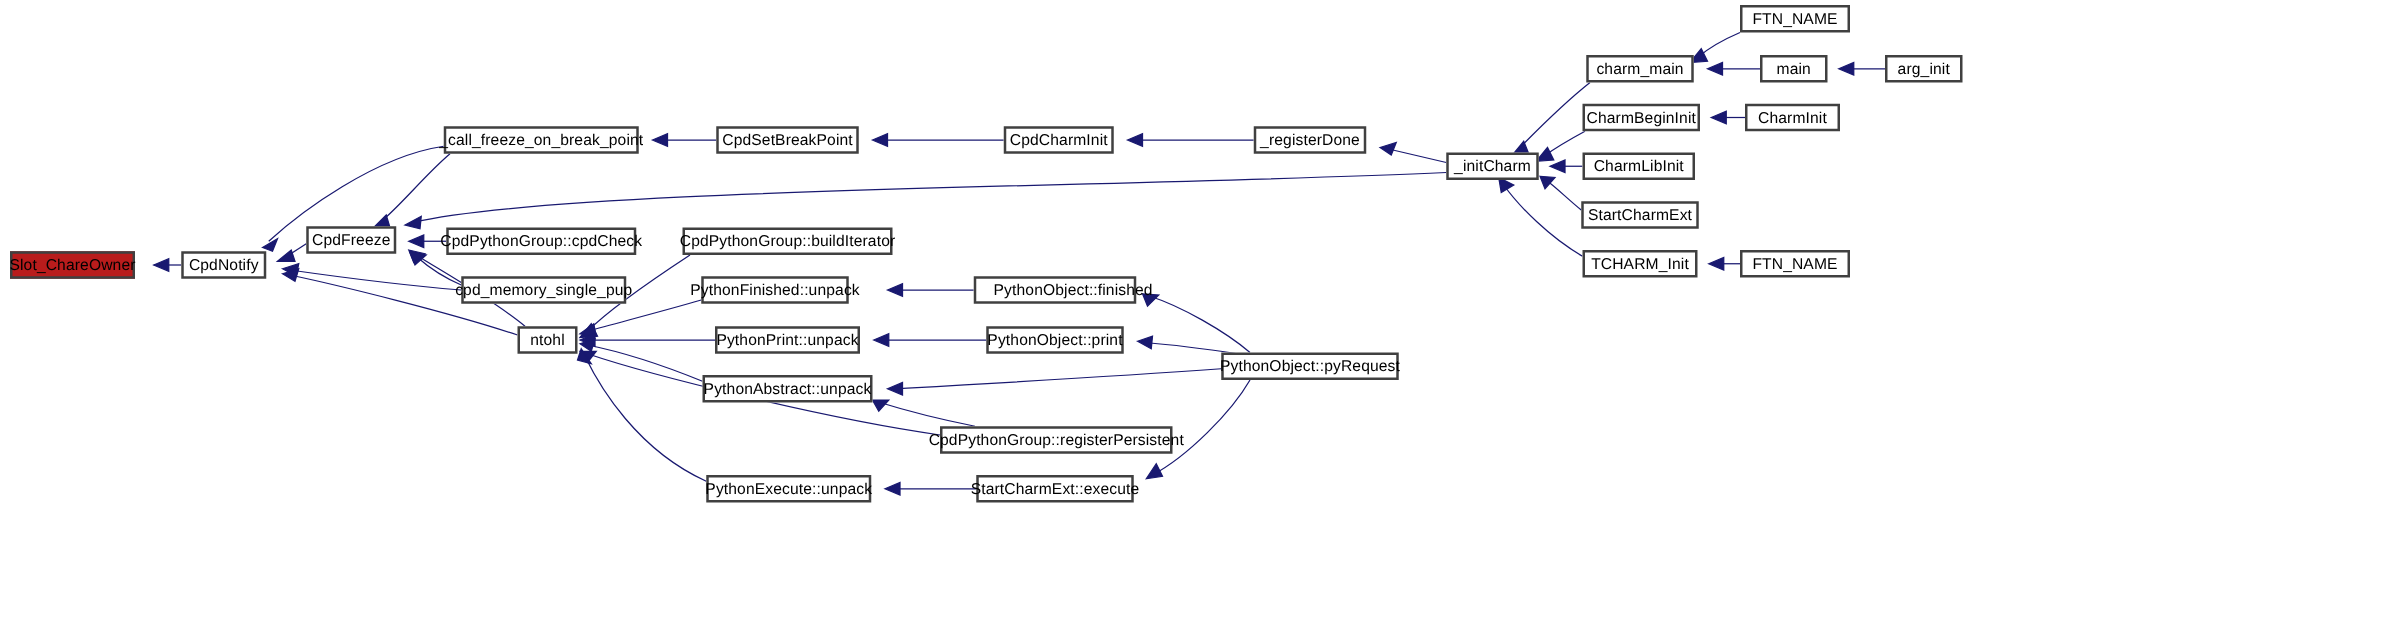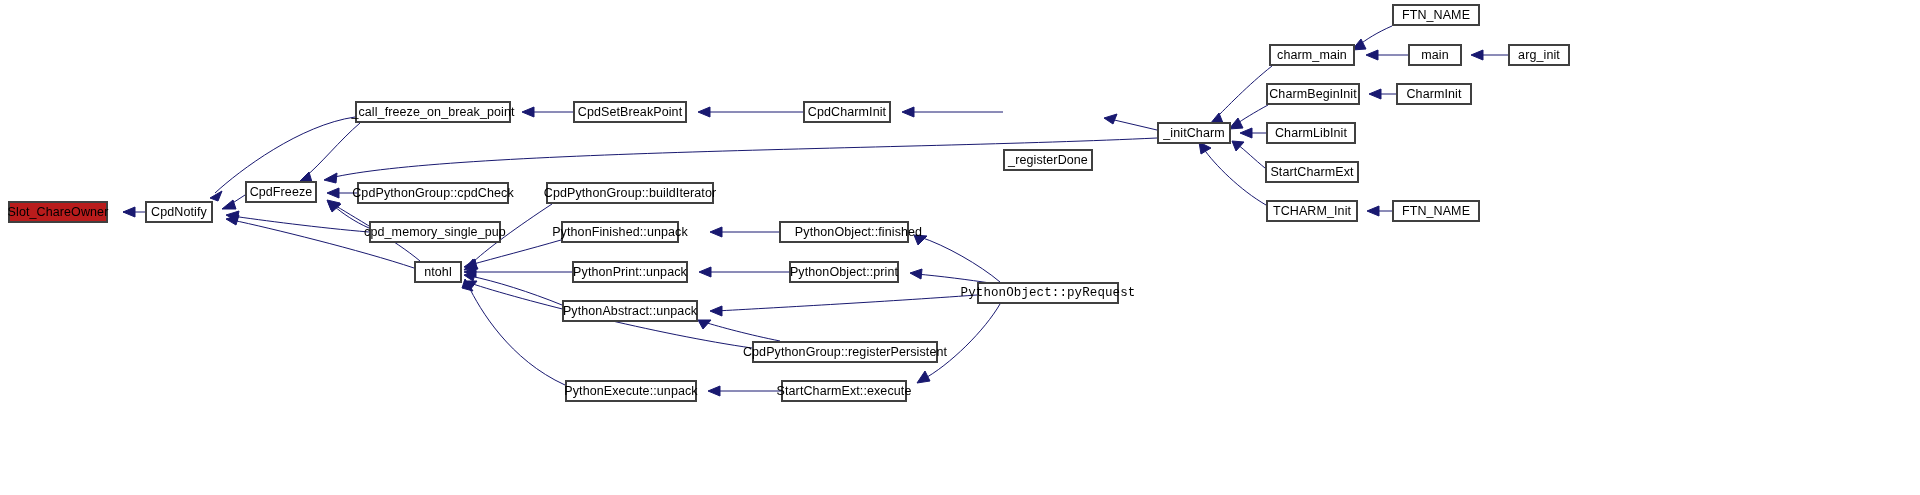--- a/index.html
+++ b/index.html
@@ -140,21 +140,21 @@
       </div>
       <div class="graph-node" style="left: 355px; top: 101px; width: 156px; height: 22px;">
         <span class="node-label">_call_freeze_on_break_point</span>
       </div>
       <div class="graph-node" style="left: 573px; top: 101px; width: 114px; height: 22px;">
         <span class="node-label">CpdSetBreakPoint</span>
       </div>
       <div class="graph-node" style="left: 803px; top: 101px; width: 88px; height: 22px;">
         <span class="node-label">CpdCharmInit</span>
       </div>
-      <div class="graph-node" style="left: 1003px; top: 101px; width: 90px; height: 22px; margin-top: 48px;">
+      <div class="graph-node" style="left: 1003px; top: 101px; width: 90px; height: 22px;">
         <span class="node-label">_registerDone</span>
       </div>
       <div class="graph-node" style="left: 1157px; top: 122px; width: 74px; height: 22px;">
         <span class="node-label">_initCharm</span>
       </div>
       <div class="graph-node" style="left: 1269px; top: 44px; width: 86px; height: 22px;">
         <span class="node-label">charm_main</span>
       </div>
       <div class="graph-node" style="left: 1392px; top: 4px; width: 88px; height: 22px;">
         <span class="node-label">FTN_NAME</span>
@@ -203,21 +203,21 @@
       </div>
       <div class="graph-node" style="left: 572px; top: 261px; width: 116px; height: 22px;">
         <span class="node-label">PythonPrint::unpack</span>
       </div>
       <div class="graph-node" style="left: 789px; top: 261px; width: 110px; height: 22px;">
         <span class="node-label">PythonObject::print</span>
       </div>
       <div class="graph-node" style="left: 562px; top: 300px; width: 136px; height: 22px;">
         <span class="node-label">PythonAbstract::unpack</span>
       </div>
-      <div class="graph-node" style="left: 977px; top: 282px; width: 142px; height: 22px; font-family: Liberation Mono, monospace;">
+      <div class="graph-node" style="left: 977px; top: 282px; width: 142px; height: 22px;">
         <span class="node-label">PythonObject::pyRequest</span>
       </div>
       <div class="graph-node" style="left: 752px; top: 341px; width: 186px; height: 22px;">
         <span class="node-label">CpdPythonGroup::registerPersistent</span>
       </div>
       <div class="graph-node" style="left: 565px; top: 380px; width: 132px; height: 22px;">
         <span class="node-label">PythonExecute::unpack</span>
       </div>
       <div class="graph-node" style="left: 781px; top: 380px; width: 126px; height: 22px;">
         <span class="node-label">StartCharmExt::execute</span>

